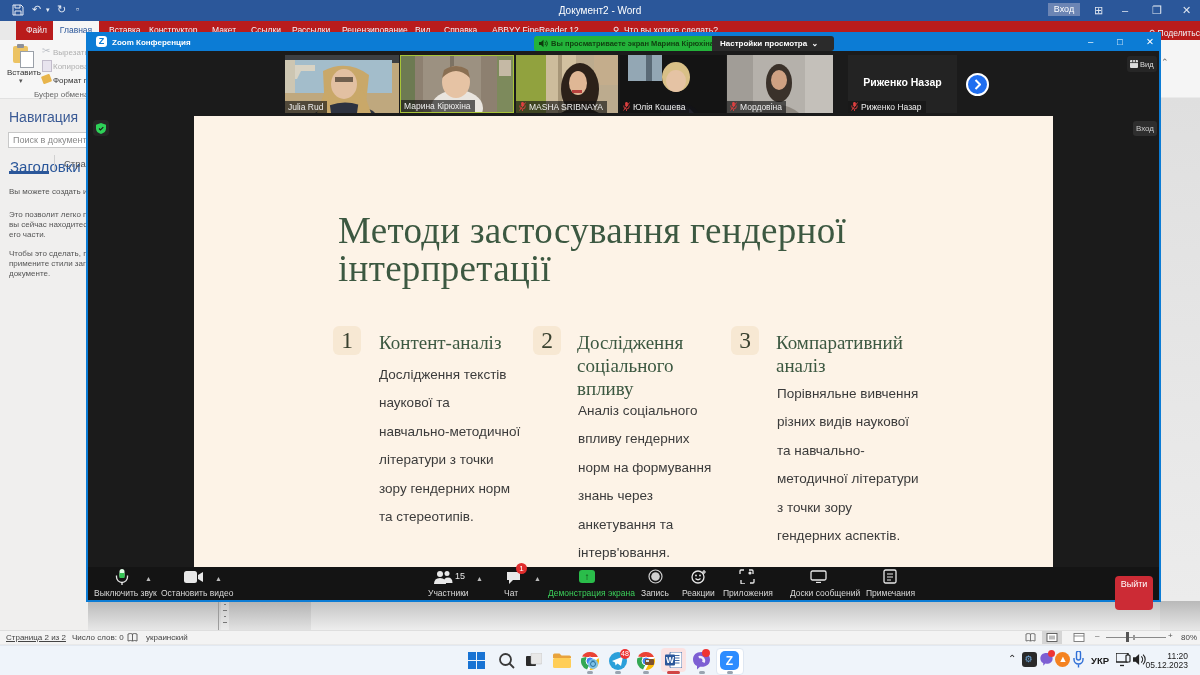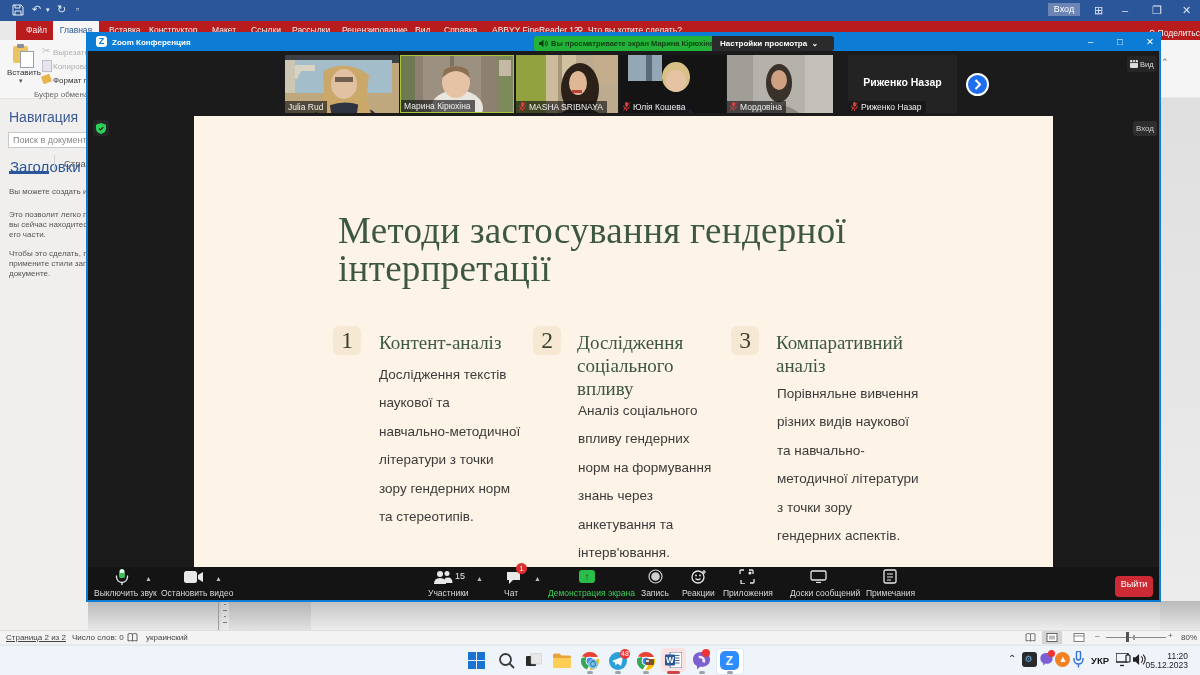--- a/index.html
+++ b/index.html
@@ -66,57 +66,58 @@
   .numbox{position:absolute;top:210px;width:28px;height:29px;border-radius:6px;background:#f7e8d3;
     font-family:"Liberation Serif",serif;font-size:23.5px;color:#39412f;text-align:center;line-height:29px;}
   .colhead{position:absolute;top:215px;margin:0;font-family:"Liberation Serif",serif;
     font-weight:normal;color:#3c5841;font-size:19px;line-height:23px;}
   .colbody{position:absolute;margin:0;color:#3b3b3b;font-size:13.5px;line-height:28.4px;}
 
   
   #ztoolbar{left:0;top:535px;width:100%;height:33px;background:#141414;}
   .ztb-label{position:absolute;top:21px;font-size:8.5px;color:#d9d9d9;white-space:nowrap;}
   .ztb-caret{position:absolute;top:8px;color:#bbb;font-size:7px;}
-  #zleave{position:absolute;left:1027px;top:9px;width:38px;height:21px;background:#cc2b35;
+  #zleave{position:absolute;left:1027px;top:9px;width:38px;height:34px;background:#cc2b35;
     border-radius:4px;color:#fff;font-size:9px;text-align:center;line-height:17px;}
 
   svg{display:block;}
 </style>
 </head>
 <body>
 <div id="screen">
 
   <div class="abs" id="wtitle">
     <svg class="abs" style="left:12px;top:4px;" width="12" height="12" viewBox="0 0 12 12">
         <path d="M1 1 h8 l2 2 v8 h-10 z M3 1 v3 h5 v-3 M3 11 v-4 h6 v4" stroke="#e8edf5" stroke-width="1" fill="none"></path>
       </svg>
     <span class="abs qa" style="left:32px;top:3px;">↶</span>
     <span class="abs qa" style="left:46px;top:6px;font-size:7px;">▾</span>
     <span class="abs qa" style="left:57px;top:3px;">↻</span>
     <span class="abs qa" style="left:76px;top:4px;font-size:9px;">▫</span>
+    <div class="abs doctitle">Документ2 - Word</div>
     <div class="abs" id="vhod">Вход</div>
     <span class="abs wctl" style="left:1094px;">⊞</span>
     <span class="abs wctl" style="left:1122px;">–</span>
     <span class="abs wctl" style="left:1152px;">❐</span>
     <span class="abs wctl" style="left:1182px;">✕</span>
   </div>
 
   <div class="abs" id="wtabs">
     <span class="tab" style="left:10px;">Файл</span>
     <div id="tab-active">Главная</div>
     <span class="tab" style="left:93px;">Вставка</span>
     <span class="tab" style="left:133px;">Конструктор</span>
     <span class="tab" style="left:196px;">Макет</span>
     <span class="tab" style="left:235px;text-decoration:underline;">Ссылки</span>
     <span class="tab" style="left:276px;">Рассылки</span>
     <span class="tab" style="left:326px;">Рецензирование</span>
     <span class="tab" style="left:399px;">Вид</span>
     <span class="tab" style="left:428px;">Справка</span>
     <span class="tab" style="left:476px;">ABBYY FineReader 12</span>
-    <span class="tab" style="left:561px;">⚲&nbsp; Что вы хотите сделать?</span>
+    <span class="tab" style="left:561px;padding-left:36px;">⚲&nbsp; Что вы хотите сделать?</span>
     <span class="tab" style="left:1133px;top:7px;">⚲ Поделиться</span>
   </div>
 
   <div class="abs" id="wribbon">
     <div class="abs" style="left:13px;top:6px;width:15px;height:17px;background:#ecc363;border-radius:2px;"></div>
     <div class="abs" style="left:17px;top:4px;width:7px;height:4px;background:#8d9099;border-radius:1px;"></div>
     <div class="abs" style="left:20px;top:11px;width:12px;height:15px;background:#fff;border:1px solid #9aa0a8;"></div>
     <div class="abs" style="left:7px;top:28px;font-size:8px;color:#333;">Вставить</div>
     <div class="abs" style="left:19px;top:37px;font-size:7px;color:#555;">▾</div>
     <span class="abs" style="left:42px;top:5px;color:#b9bdc4;font-size:10px;">✂</span>

